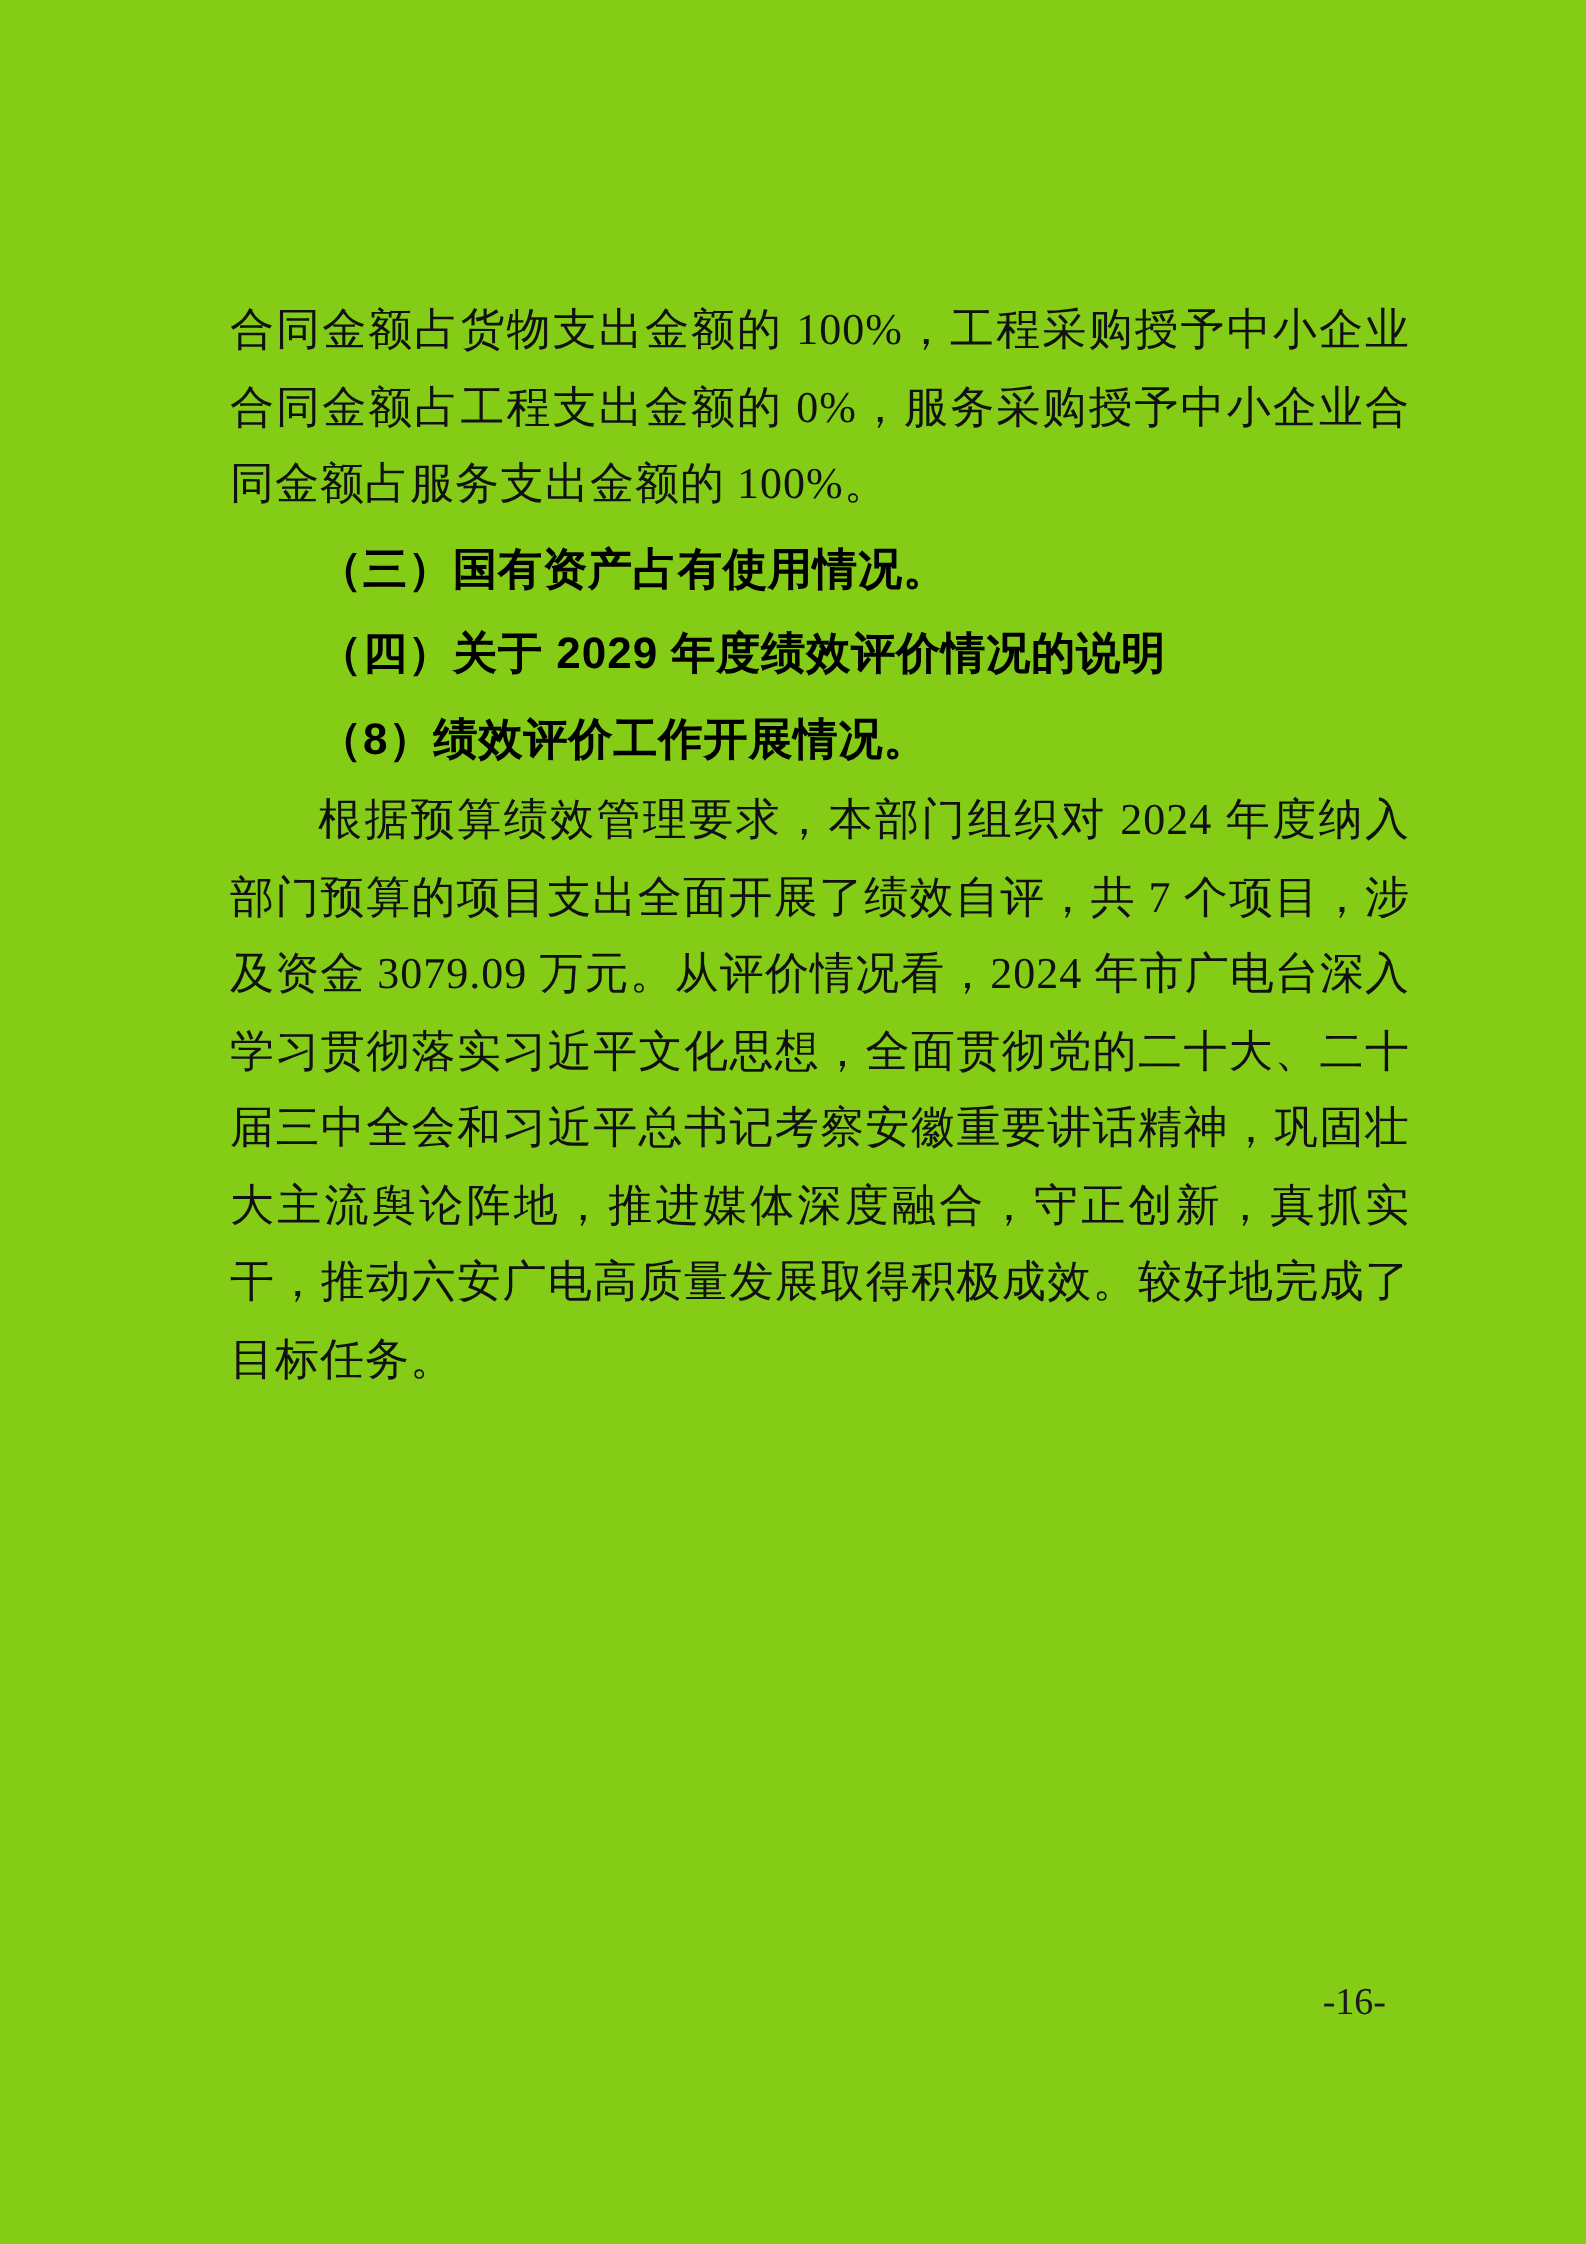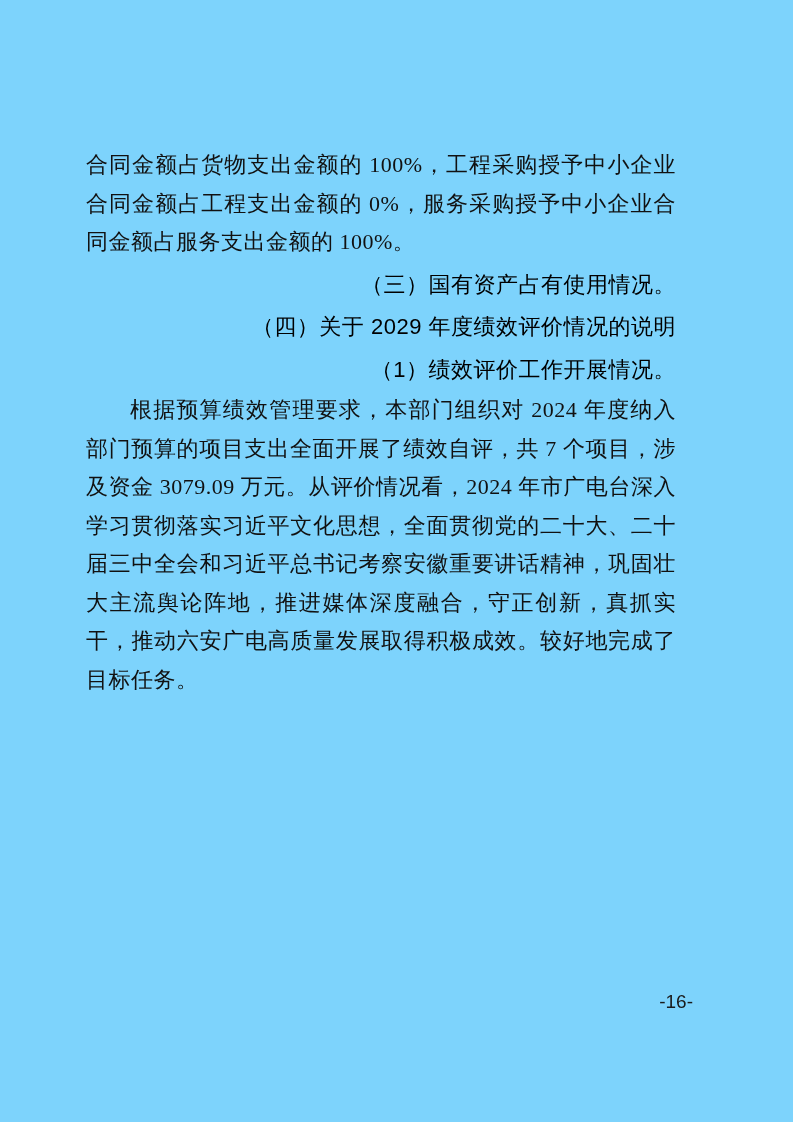--- a/index.html
+++ b/index.html
@@ -4,24 +4,24 @@
 <style>
   html, body {
     margin: 0;
     padding: 0;
     background: #ffffff;
   }
   .page {
     position: relative;
     width: 793px;
     height: 1122px;
-    background: #7dd3fc;
+    background: #84cc16;
     color: #000000;
     box-sizing: border-box;
-    padding: 146px 100px 0 86px;
+    padding: 146px 100px 0 115px;
     overflow: hidden;
     font-family: "Liberation Serif", serif;
   }
   .doc-body {
     width: 590px;
   }
   p.body-para {
     margin: 0;
     font-size: 22px;
     line-height: 38.5px;
@@ -31,51 +31,51 @@
     font-family: "Liberation Serif", serif;
     color: #111111;
   }
   p.body-para.indent {
     text-indent: 2em;
   }
   p.heading-para {
     margin: 4px 0 2px 0;
     font-size: 22px;
     line-height: 38.5px;
-    font-weight: normal;
+    font-weight: bold;
     text-indent: 2em;
-    text-align: right;
+    text-align: left;
     letter-spacing: 0.5px;
     font-family: "Liberation Sans", sans-serif;
     color: #000000;
   }
   .page-number {
     position: absolute;
     top: 991px;
     right: 100px;
     font-size: 19px;
     line-height: 22px;
-    font-family: Liberation Sans, sans-serif;
+    font-family: Liberation Serif, serif;
     color: #1a1a1a;
   }
 </style>
 </head>
 <body>
 
 <div class="page">
   <div class="doc-body">
 
     <p class="body-para">合同金额占货物支出金额的 100%，工程采购授予中小企业合同金额占工程支出金额的 0%，服务采购授予中小企业合同金额占服务支出金额的 100%。</p>
 
     <p class="heading-para">（三）国有资产占有使用情况。</p>
 
 
     <p class="heading-para">（四）关于 2029 年度绩效评价情况的说明</p>
 
-    <p class="heading-para">（1）绩效评价工作开展情况。</p>
+    <p class="heading-para">（8）绩效评价工作开展情况。</p>
 
     <p class="body-para indent">根据预算绩效管理要求，本部门组织对 2024 年度纳入部门预算的项目支出全面开展了绩效自评，共 7 个项目，涉及资金 3079.09 万元。从评价情况看，2024 年市广电台深入学习贯彻落实习近平文化思想，全面贯彻党的二十大、二十届三中全会和习近平总书记考察安徽重要讲话精神，巩固壮大主流舆论阵地，推进媒体深度融合，守正创新，真抓实干，推动六安广电高质量发展取得积极成效。较好地完成了目标任务。</p>
 
 
 
   </div>
 
   <div class="page-number">-16-</div>
 </div>
 

